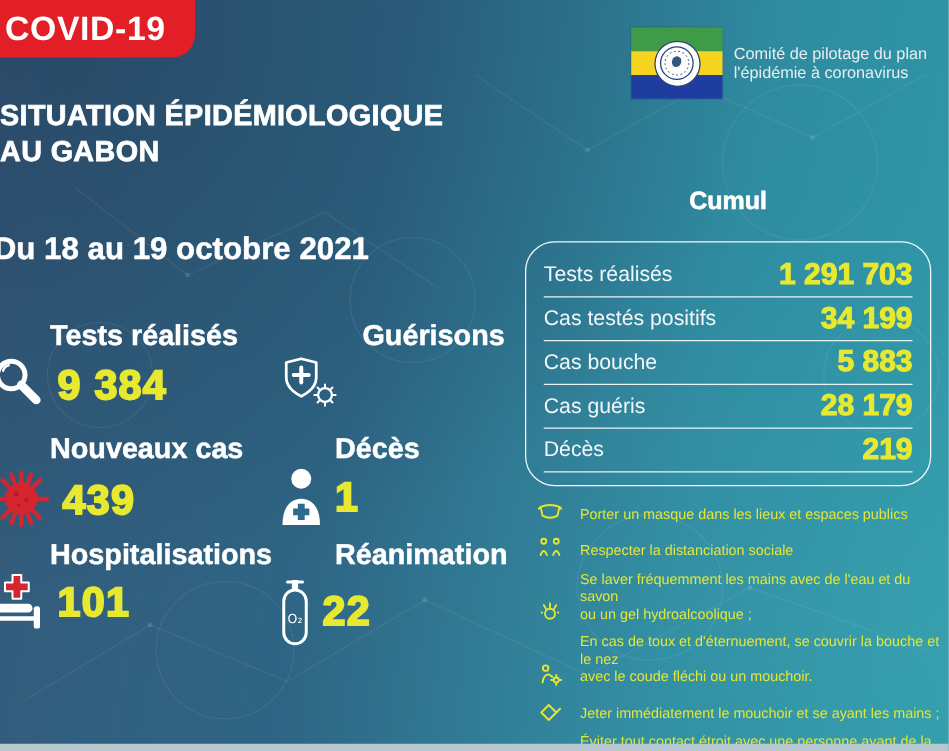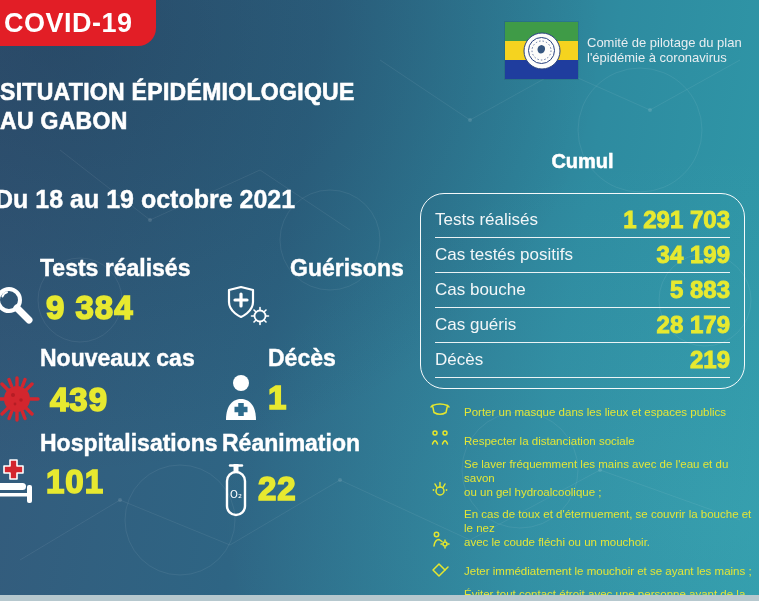--- a/index.html
+++ b/index.html
@@ -187,21 +187,21 @@
         <path d="M30 1 h7 v6 h6 v7 h-6 v6 h-7 v-6 h-6 v-7 h6 Z" fill="#d3262e" stroke="#fff" stroke-width="1.6" stroke-linejoin="round"></path>
         <rect x="0" y="24" width="46" height="7" rx="3.5" fill="#fff"></rect>
         <rect x="0" y="34" width="52" height="3.6" rx="1.8" fill="#fff"></rect>
         <rect x="47" y="26" width="5" height="18" rx="2" fill="#fff"></rect>
       </svg>
       <span class="value">101</span>
     </div>
   </div>
 
   <div class="stat" style="left:222px; top:430px;">
-    <div class="label" style="">Réanimation</div>
+    <div class="label" style="margin-left:46px">Réanimation</div>
     <div class="vrow">
       <svg class="icn" width="28" height="58" viewBox="0 0 28 58">
         <rect x="5" y="13" width="18" height="43" rx="9" fill="none" stroke="#fff" stroke-width="2.4"></rect>
         <rect x="11.5" y="5" width="5" height="8" fill="#fff"></rect>
         <path d="M8 6.5 H20" stroke="#fff" stroke-width="2.4" stroke-linecap="round"></path>
         <text x="14" y="39" text-anchor="middle" font-size="10" fill="#fff" font-family="DejaVu Sans, sans-serif">O₂</text>
       </svg>
       <span class="value">22</span>
     </div>
   </div>

